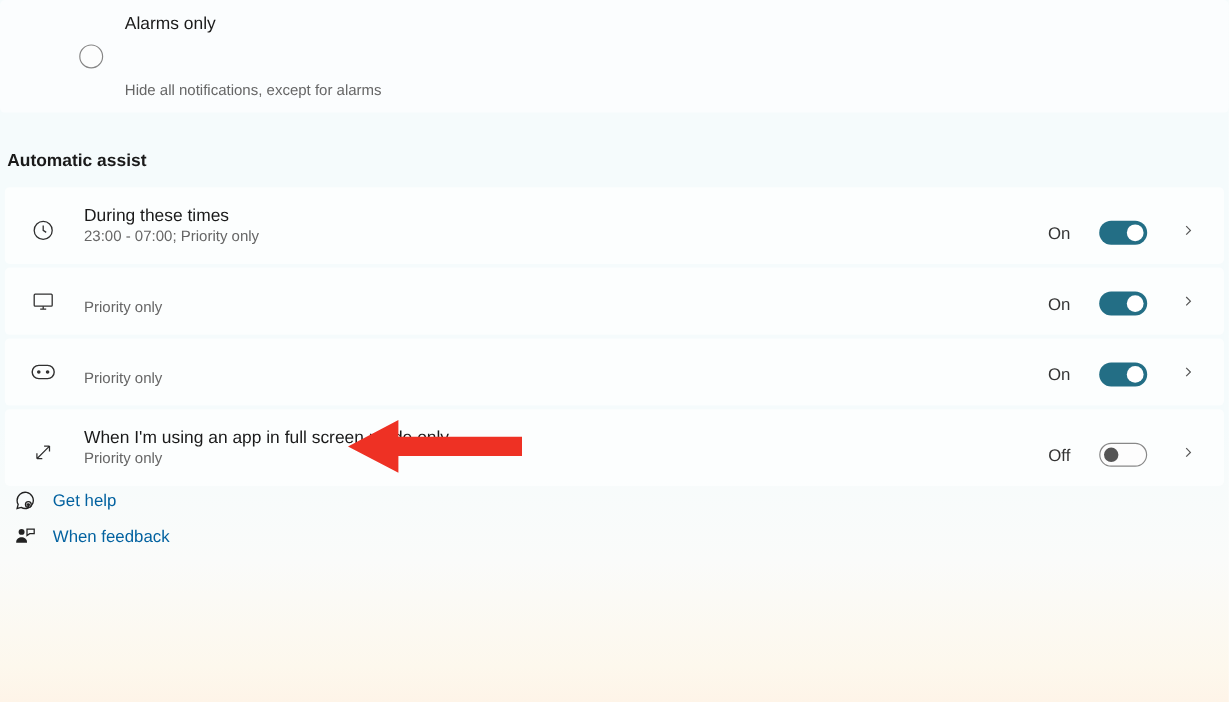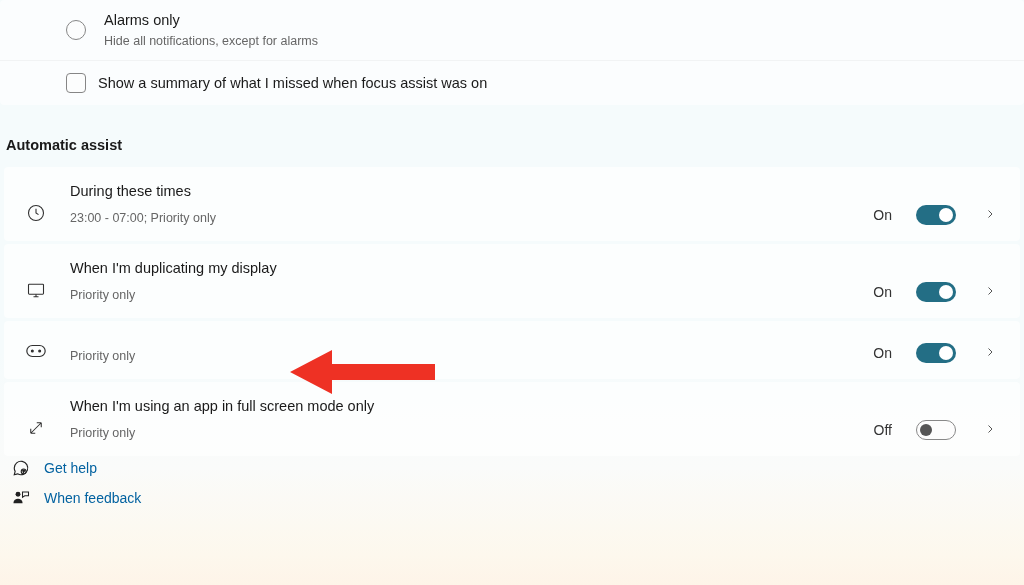--- a/index.html
+++ b/index.html
@@ -40,29 +40,30 @@
       height: 20px;
       border: 1px solid #868686;
       border-radius: 4px;
       margin-right: 12px;
       flex-shrink: 0;
       background: #fcfdfd;
     }
     .option-text {
       display: flex;
       flex-direction: column;
+      gap: 24px;
     }
     .opt-title {
       font-size: 14.5px;
       color: #1a1a1a;
     }
     .opt-desc {
       font-size: 12.5px;
       color: #666;
-      margin-top: 6px;
+      margin-top: 16px;
     }
     .section-header {
       font-size: 14.5px;
       font-weight: 600;
       padding: 32px 0 14px 6px;
       color: #1a1a1a;
     }
     .rule-row {
       display: flex;
       align-items: flex-end;
@@ -86,21 +87,21 @@
       flex-direction: column;
       flex: 1;
     }
     .rule-title {
       font-size: 14.5px;
       color: #1a1a1a;
     }
     .rule-sub {
       font-size: 12.5px;
       color: #666;
-      margin-top: 12px;
+      margin-top: 2px;
     }
     .rule-controls {
       display: flex;
       align-items: center;
       gap: 24px;
     }
     .toggle-state {
       font-size: 14px;
       color: #333;
     }
@@ -183,26 +184,20 @@
 <body>
 
 <div class="top-wrap">
   <div class="option-row">
     <div class="radio-circle"></div>
     <div class="option-text">
       <span class="opt-title">Alarms only</span>
       <span class="opt-desc">Hide all notifications, except for alarms</span>
     </div>
   </div>
-  <div class="option-row">
-    <div class="checkbox-square"></div>
-    <div class="option-text">
-      <span class="opt-title">Show a summary of what I missed when focus assist was on</span>
-    </div>
-  </div>
 </div>
 
 <div class="section-header">Automatic assist</div>
 
 <div class="rules-wrap">
   <div class="rule-row">
     <div class="rule-icon">
       <svg width="20" height="20" viewBox="0 0 24 24" fill="none" stroke="currentColor" stroke-width="1.3">
           <circle cx="12" cy="12" r="9"></circle>
           <path d="M12 7v5l3 2"></path>
@@ -224,21 +219,20 @@
   </div>
 
   <div class="rule-row">
     <div class="rule-icon">
       <svg width="20" height="20" viewBox="0 0 24 24" fill="none" stroke="currentColor" stroke-width="1.3">
           <rect x="3" y="5" width="18" height="12" rx="1"></rect>
           <path d="M9 20h6M12 17v3"></path>
         </svg>
     </div>
     <div class="rule-text">
-      <span class="rule-title">When I'm duplicating my display</span>
       <span class="rule-sub">Priority only</span>
     </div>
     <div class="rule-controls">
       <span class="toggle-state">On</span>
       <div class="toggle-switch on"></div>
       <span class="chevron">
         <svg width="12" height="12" viewBox="0 0 24 24" fill="none" stroke="currentColor" stroke-width="2">
             <path d="M9 5l7 7-7 7"></path>
           </svg>
       </span>

